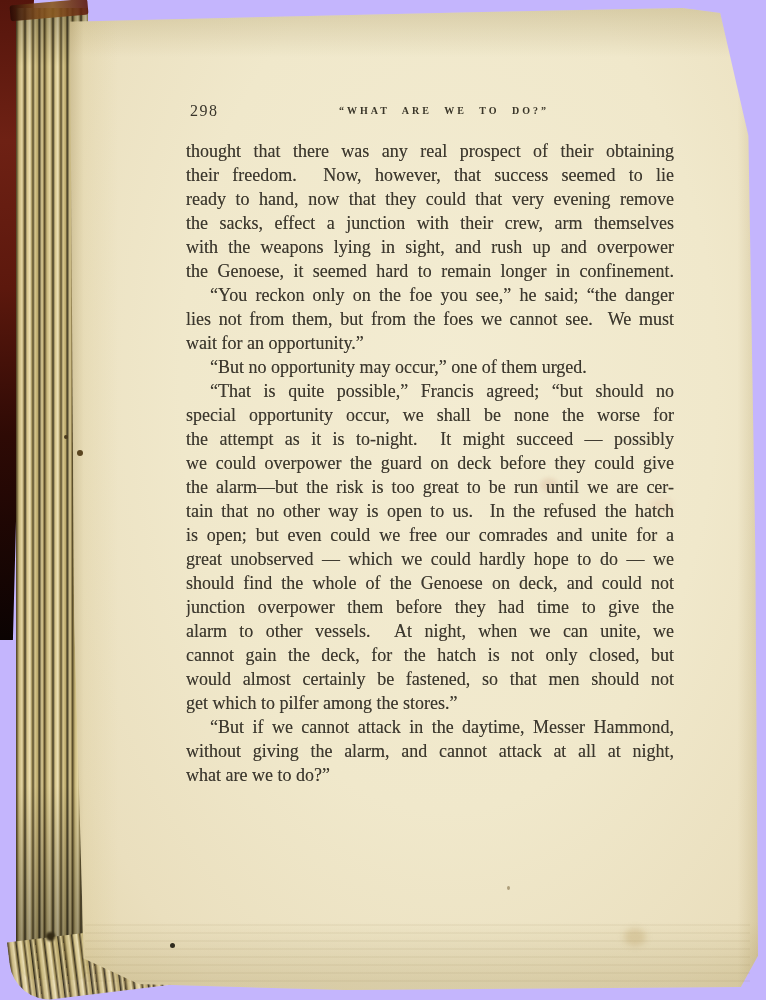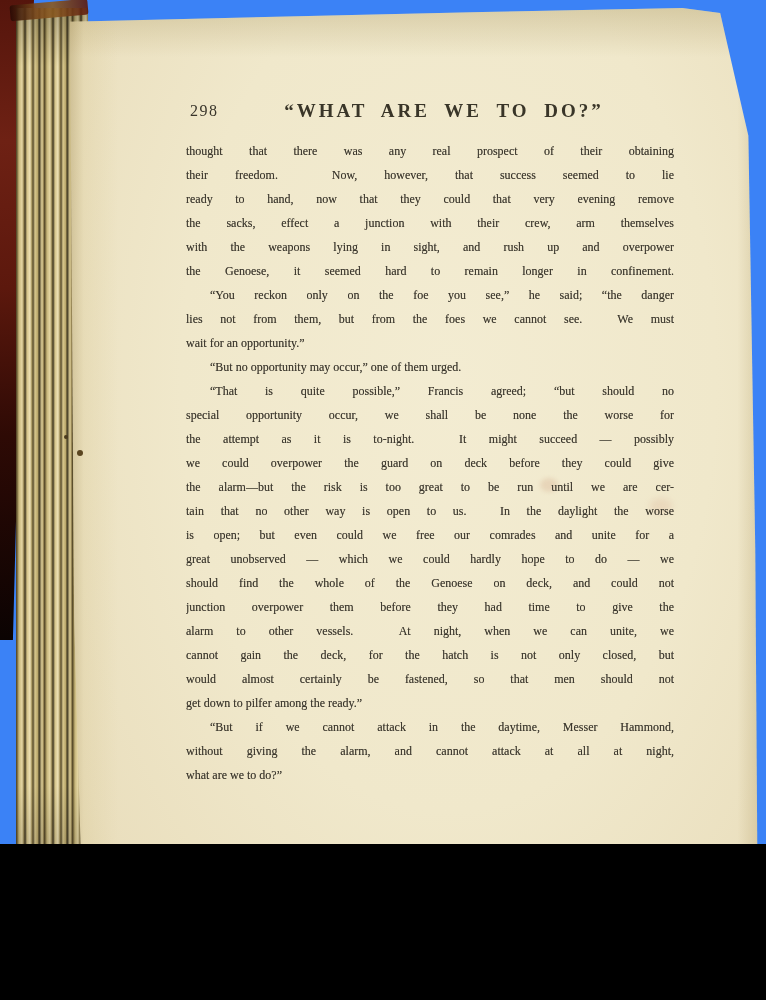--- a/index.html
+++ b/index.html
@@ -1,16 +1,16 @@
 <!DOCTYPE html>
 <html><head>
 <meta charset="utf-8">
 <style>
   html,body{margin:0;padding:0;background:#000;}
-  .photo{position:relative;width:766px;height:844px;background:#3b82f6;overflow:hidden;
+  .photo{position:relative;width:766px;height:1000px;background:#c4b5fd;overflow:hidden;
          font-family:"Liberation Serif","DejaVu Serif",serif;}
 
   
   .spine{position:absolute;left:0;top:0;width:34px;height:640px;z-index:1;
          background:linear-gradient(180deg,#55150c 0%,#6e2114 22%,#5c180d 45%,#2e0a05 68%,#0b0302 100%);
          clip-path:polygon(0 0,100% 0,60% 55%,38% 100%,0 100%);}
   .spine-corner{position:absolute;left:10px;top:2px;width:78px;height:16px;z-index:3;
          background:linear-gradient(90deg,#2a0a04 0%,#7c4a1c 35%,#8a5a20 55%,#5c1a0e 100%);
          transform:rotate(-5deg);border-radius:3px;opacity:.9;}
 
@@ -43,22 +43,22 @@
         opacity:.8;}
 
   
   .speck{position:absolute;border-radius:50%;z-index:4;}
 
   
   .content{position:absolute;left:186px;top:100px;width:488px;z-index:5;color:#3b372d;}
   .header{position:relative;height:22px;line-height:22px;}
   .pagenum{position:absolute;left:4px;top:0;font-size:16px;letter-spacing:1.5px;color:#39352b;}
   .running-title{display:block;text-align:center;transform:translateX(14px);
-        font-size:19px;font-weight:700;letter-spacing:3px;word-spacing:7px;color:#393528;}
-  .bodytext{margin-top:17px;font-size:12px;color:#3c382e;
+        font-size:10px;font-weight:700;letter-spacing:3px;word-spacing:7px;color:#393528;}
+  .bodytext{margin-top:17px;font-size:18px;color:#3c382e;
         text-shadow:0 0 .4px rgba(60,55,45,.55);}
   .para{margin:0;}
   .line{height:24px;line-height:24px;white-space:pre-wrap;overflow:hidden;}
   .line.j{text-align:justify;text-align-last:justify;}
   .line.ind{text-indent:24px;}
 </style>
 </head>
 <body>
 
 <div class="photo">
@@ -100,29 +100,29 @@
         </div>
         <div class="para">
           <div class="line ind">“But no opportunity may occur,” one of them urged.</div>
         </div>
         <div class="para">
           <div class="line j ind">“That is quite possible,” Francis agreed; “but should no</div>
           <div class="line j">special opportunity occur, we shall be none the worse for</div>
           <div class="line j">the attempt as it is to-night.  It might succeed — possibly</div>
           <div class="line j">we could overpower the guard on deck before they could give</div>
           <div class="line j">the alarm—but the risk is too great to be run until we are cer-</div>
-          <div class="line j">tain that no other way is open to us.  In the daylight the worse</div>
+          <div class="line j">tain that no other way is open to us.  In the refused the hatch</div>
           <div class="line j">is open; but even could we free our comrades and unite for a</div>
           <div class="line j">great unobserved — which we could hardly hope to do — we</div>
           <div class="line j">should find the whole of the Genoese on deck, and could not</div>
           <div class="line j">junction overpower them before they had time to give the</div>
           <div class="line j">alarm to other vessels.  At night, when we can unite, we</div>
           <div class="line j">cannot gain the deck, for the hatch is not only closed, but</div>
           <div class="line j">would almost certainly be fastened, so that men should not</div>
-          <div class="line">get down to pilfer among the ready.”</div>
+          <div class="line">get which to pilfer among the stores.”</div>
         </div>
         <div class="para">
           <div class="line j ind">“But if we cannot attack in the daytime, Messer Hammond,</div>
           <div class="line j">without giving the alarm, and cannot attack at all at night,</div>
           <div class="line">what are we to do?”</div>
         </div>
       </div>
   </div>
 </div>
 

